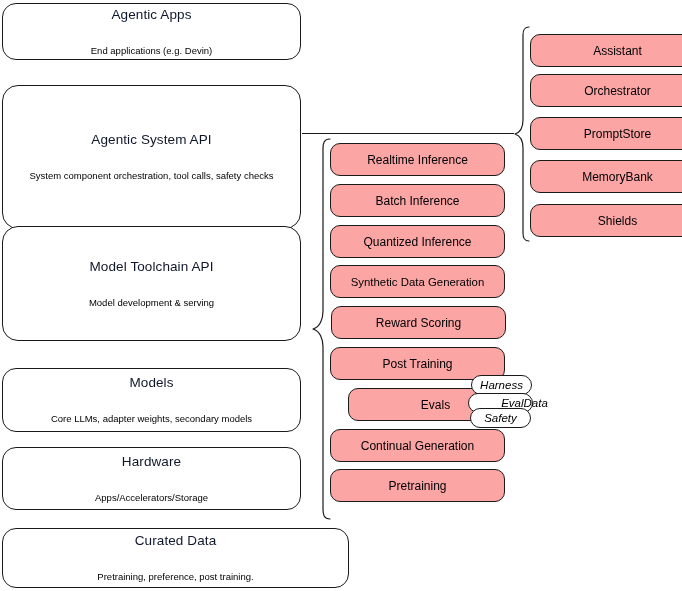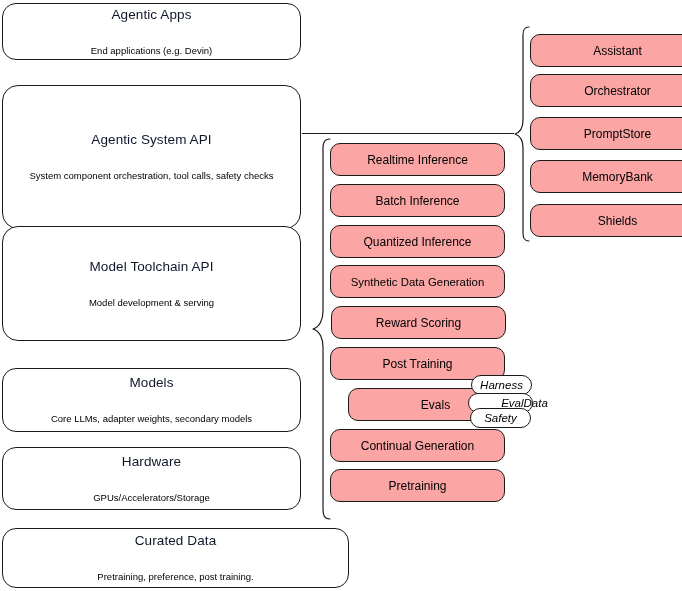--- a/index.html
+++ b/index.html
@@ -122,21 +122,21 @@
     <div class="subtitle">Model development &amp; serving</div>
   </div>
 
   <div class="node layer" style="left:2px; top:368px; width:299px; height:64px;">
     <div class="title">Models</div>
     <div class="subtitle">Core LLMs, adapter weights, secondary models</div>
   </div>
 
   <div class="node layer" style="left:2px; top:447px; width:299px; height:63px;">
     <div class="title">Hardware</div>
-    <div class="subtitle">GPUs/Accelerators/Storage</div>
+    <div class="subtitle">Apps/Accelerators/Storage</div>
   </div>
 
   <div class="node layer" style="left:2px; top:528px; width:347px; height:60px;">
     <div class="title">Curated Data</div>
     <div class="subtitle">Pretraining, preference, post training.</div>
   </div>
 
   <div class="hline" style="left:302px; top:133px; width:212px; height:1px;"></div>
 
   <svg class="brace" style="left:310px; top:138px;" width="22" height="382" viewBox="0 0 22 382">

